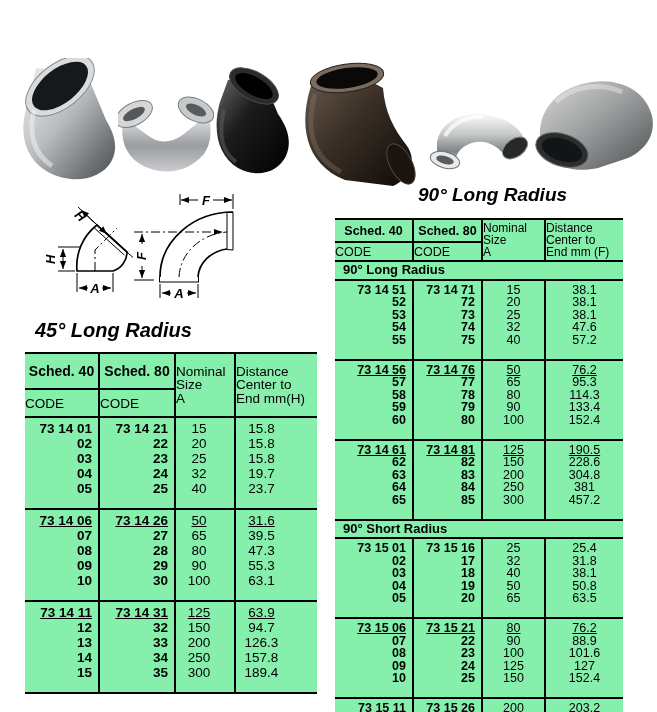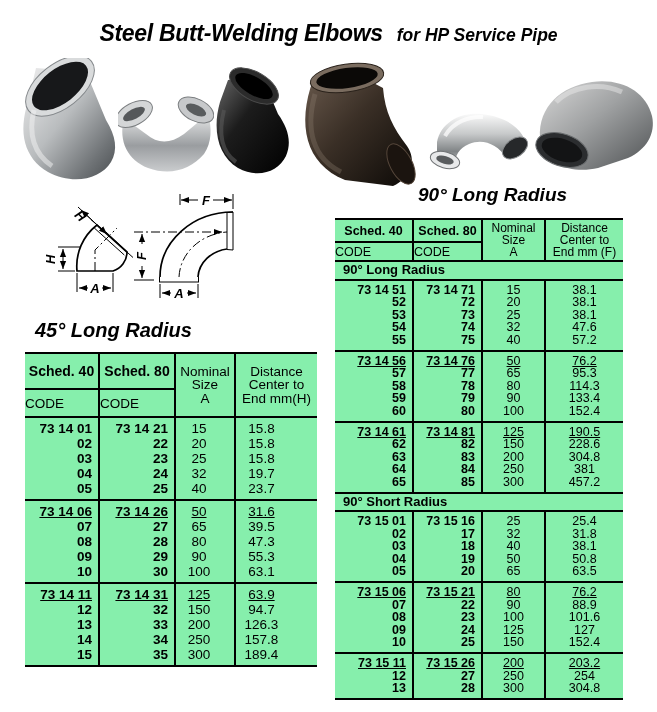--- a/index.html
+++ b/index.html
@@ -22,49 +22,46 @@
   .cline{stroke:#000;stroke-width:1;fill:none;stroke-dasharray:9 3 2 3;}
   
   table.cat{position:absolute;border-collapse:collapse;table-layout:fixed;background:#86efac;
             border-top:2px solid #000;border-bottom:2px solid #000;}
   .cat th,.cat td{padding:0;font-weight:normal;}
   .cat th.c0,.cat th.c1,.cat th.c2,
   .cat td.c0,.cat td.c1,.cat td.c2{border-right:2px solid #000;}
   .cat thead{border-bottom:2px solid #000;}
   .cat th.hs{border-bottom:2px solid #000;font-weight:bold;text-align:center;}
   .cat th.hc{text-align:left;}
-  .cat th.hn,.cat th.hd{white-space:pre-line;text-align:center;vertical-align:middle;margin-left:16px;}
+  .cat th.hn,.cat th.hd{white-space:pre-line;text-align:left;vertical-align:middle;margin-left:16px;}
   .t45{left:25px;top:352px;width:292px;font-size:13.5px;}
   .t90{left:335px;top:218px;width:288px;font-size:12.5px;}
   .t45 th.hs{height:34px;font-size:14px;}
   .t45 th.hc{height:26px;font-size:13.5px;}
   .t45 th.hn,.t45 th.hd{line-height:13.5px;font-size:13.5px;}
   .t90 th.hs{height:21px;font-size:12.5px;}
   .t90 th.hc{height:17px;font-size:12.5px;}
   .t90 th.hn,.t90 th.hd{line-height:12px;font-size:12px;}
   .cat td.c0,.cat td.c1{text-align:right;font-weight:bold;padding-right:6px;}
   .cat td.c2,.cat td.c3{text-align:center;}
   .t45 td{line-height:15px;}
   .t90 td{line-height:12.6px;}
   .t45 td.c2{padding-right:12px;}
   .t45 td.c3{padding-right:30px;margin-left:19px;}
   .cat tr.g-first td{padding-top:3px;}
-  .cat tr.g-last td{padding-bottom:3px;}
+  .cat tr.g-last td{padding-bottom:12px;}
   .cat tr.g-line td{border-top:2px solid #000;text-decoration:underline;}
   .cat tr.sec td{border-top:2px solid #000;border-bottom:2px solid #000;text-align:left;
                  font-weight:bold;font-size:13px;padding:2px 0 2px 8px;}
 </style>
 </head>
 <body>
 
 <div class="page">
 
-  <div class="title-row">
-    <span class="t-main">Steel Butt-Welding Elbows</span><span class="t-sub">for HP Service Pipe</span>
-  </div>
 
   <svg class="photo" style="left:14px;top:58px;" width="108" height="128" viewBox="0 0 108 128">
     <defs>
       <linearGradient id="g1" x1="0" y1="0" x2="1" y2="1">
         <stop offset="0" stop-color="#efefef"></stop>
           <stop offset="0.45" stop-color="#b9bcbe"></stop>
         <stop offset="0.8" stop-color="#6f7376"></stop>
           <stop offset="1" stop-color="#4a4e51"></stop>
       </linearGradient>
     </defs>

